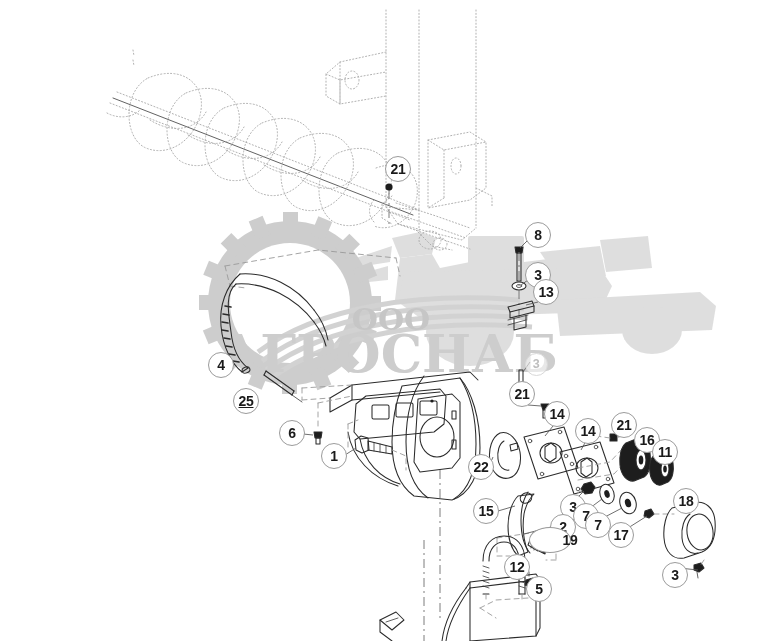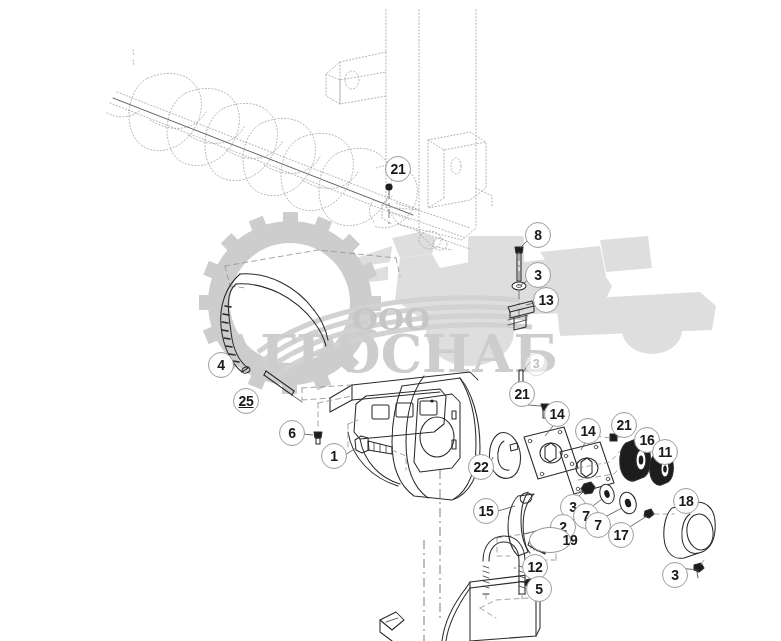--- a/index.html
+++ b/index.html
@@ -460,21 +460,21 @@
       <div class="callout">
         <div class="bubble" style="left: 398px; top: 169px;">21</div>
       </div>
       <div class="callout">
         <div class="bubble" style="left: 538px; top: 235px;">8</div>
       </div>
       <div class="callout">
         <div class="bubble" style="left: 538px; top: 275px;">3</div>
       </div>
       <div class="callout">
-        <div class="bubble" style="left: 546px; top: 300px;">13</div>
+        <div class="bubble" style="left: 546px; top: 292px;">13</div>
       </div>
       <div class="callout faded small">
         <div class="bubble" style="left: 536px; top: 364px;">3</div>
       </div>
       <div class="callout">
         <div class="bubble" style="left: 522px; top: 394px;">21</div>
       </div>
       <div class="callout">
         <div class="bubble" style="left: 221px; top: 365px;">4</div>
       </div>
@@ -523,21 +523,21 @@
       <div class="callout">
         <div class="bubble" style="left: 563px; top: 527px;">2</div>
       </div>
       <div class="callout">
         <div class="bubble" style="left: 486px; top: 511px;">15</div>
       </div>
       <div class="callout">
         <div class="bubble" style="left: 542px; top: 540px; padding-left: 40px;">19</div>
       </div>
       <div class="callout">
-        <div class="bubble" style="left: 535px; top: 567px;">12</div>
+        <div class="bubble" style="left: 517px; top: 567px;">12</div>
       </div>
       <div class="callout">
         <div class="bubble" style="left: 539px; top: 589px;">5</div>
       </div>
       <div class="callout">
         <div class="bubble" style="left: 675px; top: 575px;">3</div>
       </div>
     </div>
 
 </div>

